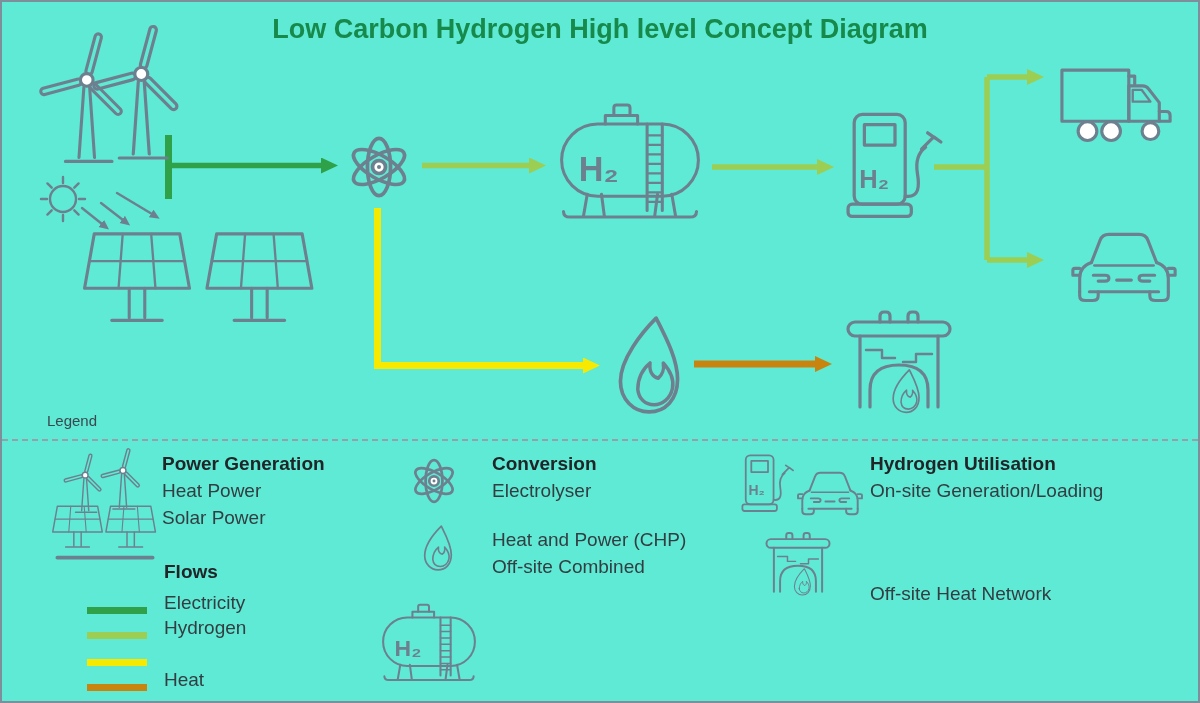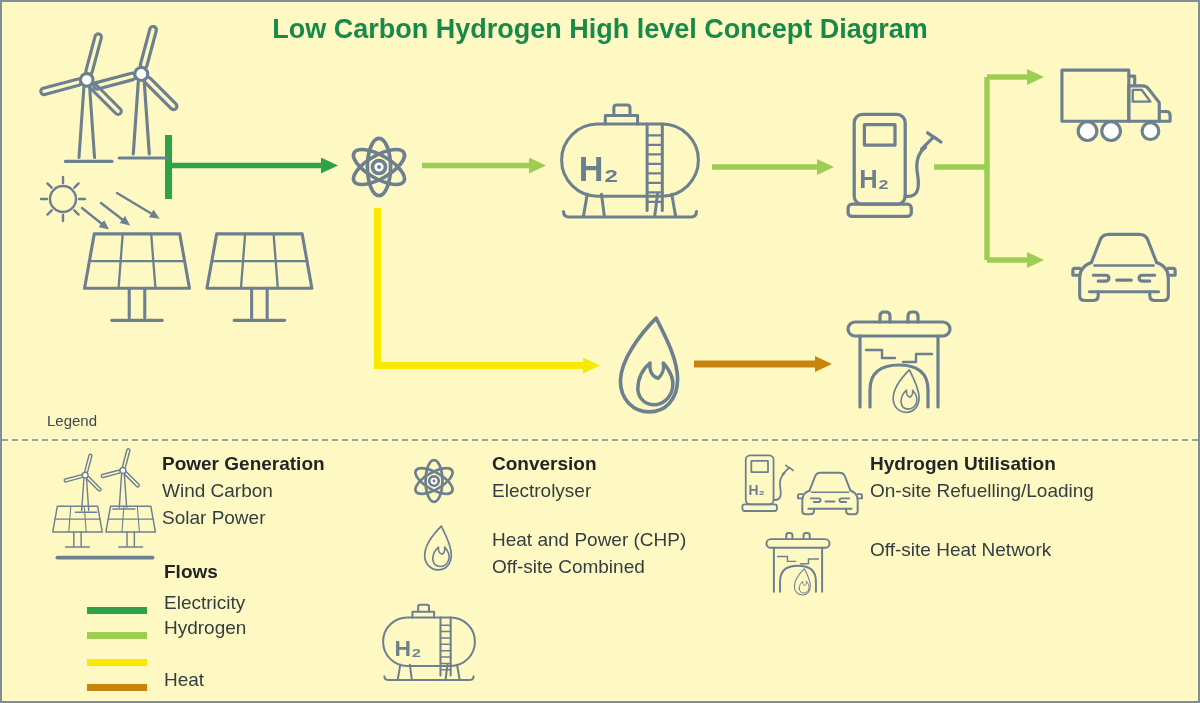--- a/index.html
+++ b/index.html
@@ -1,16 +1,16 @@
 <!DOCTYPE html>
 <html style="--c-electricity: #2fa148; --c-hydrogen: #9bce52; --c-pipeline: #f7ea00; --c-heat: #c9830f; --c-icon: #6d8090; --c-title: #17894a; --c-text: #212528; --c-muted: #3c474f; --c-border: #7e8e9a; --c-dash: #94a1ab;"><head>
 <meta charset="utf-8">
 <style>
   html,body { margin:0; padding:0; background:#ffffff; font-family:"Liberation Sans", sans-serif; }
-  .canvas { position:relative; width:1196px; height:699px; border:2px solid var(--c-border,#7e8e9a); background:#fef9c3; overflow:hidden; }
+  .canvas { position:relative; width:1196px; height:699px; border:2px solid var(--c-border,#7e8e9a); background:#5eead4; overflow:hidden; }
   .abs { position:absolute; }
   svg { overflow:visible; display:block; }
   .title { position:absolute; top:12px; left:0; width:100%; text-align:center;
            font-size:27px; font-weight:bold; color:var(--c-title,#17894a); }
   
   .st  { fill:none; stroke:var(--c-icon,#6d8090); stroke-width:3.2; stroke-linecap:round; stroke-linejoin:round; }
   .stt { fill:none; stroke:var(--c-icon,#6d8090); stroke-width:2.4; stroke-linecap:round; stroke-linejoin:round; }
   .fil { fill:var(--c-icon,#6d8090); stroke:none; }
   .stw { fill:#fff; stroke:var(--c-icon,#6d8090); stroke-width:3.2; }
   .h2t { fill:var(--c-icon,#6d8090); stroke:none; font-weight:bold; font-family:"Liberation Sans",sans-serif; }
@@ -213,21 +213,21 @@
   </svg>
 
   <div class="legend-label">Legend</div>
   <div class="dash-sep"></div>
 
   <svg class="abs" style="left:48px;top:444px" width="110" height="116" viewBox="0 0 120 125">
     <use href="#sym-powergen"></use>
   </svg>
   <div class="lg-block" style="left:160px;top:448px">
     <div class="lg-h">Power Generation</div>
-    <div class="lg-i">Wind Carbon</div>
+    <div class="lg-i">Heat Power</div>
     <div class="lg-i">Solar Power</div>
   </div>
 
   <div class="lg-block lg-h" style="left:162px;top:556px">Flows</div>
   <div class="flow-row" style="top:588px">
     <div class="swatch sw-0"></div>
     <div class="lg-i">Electricity</div>
   </div>
   <div class="flow-row" style="top:613px">
     <div class="swatch sw-1"></div>
@@ -264,21 +264,21 @@
 
   <svg class="abs" style="left:738px;top:450px" width="56" height="64" viewBox="0 0 100 115">
     <use href="#sym-dispenser"></use>
     <text class="h2t" x="15" y="78" font-size="25">H₂</text>
   </svg>
   <svg class="abs" style="left:793px;top:464px" width="70" height="52" viewBox="0 0 115 85">
     <use href="#sym-car"></use>
   </svg>
   <div class="lg-block" style="left:868px;top:448px">
     <div class="lg-h">Hydrogen Utilisation</div>
-    <div class="lg-i">On-site Refuelling/Loading</div>
+    <div class="lg-i">On-site Generation/Loading</div>
   </div>
 
   <svg class="abs" style="left:762px;top:526px" width="68" height="68" viewBox="0 0 110 110">
     <use href="#sym-fireplace"></use>
   </svg>
-  <div class="lg-block lg-i" style="left:868px;top:534px">Off-site Heat Network</div>
+  <div class="lg-block lg-i" style="left:868px;top:578px">Off-site Heat Network</div>
 
 </div>
 
 </body></html>

